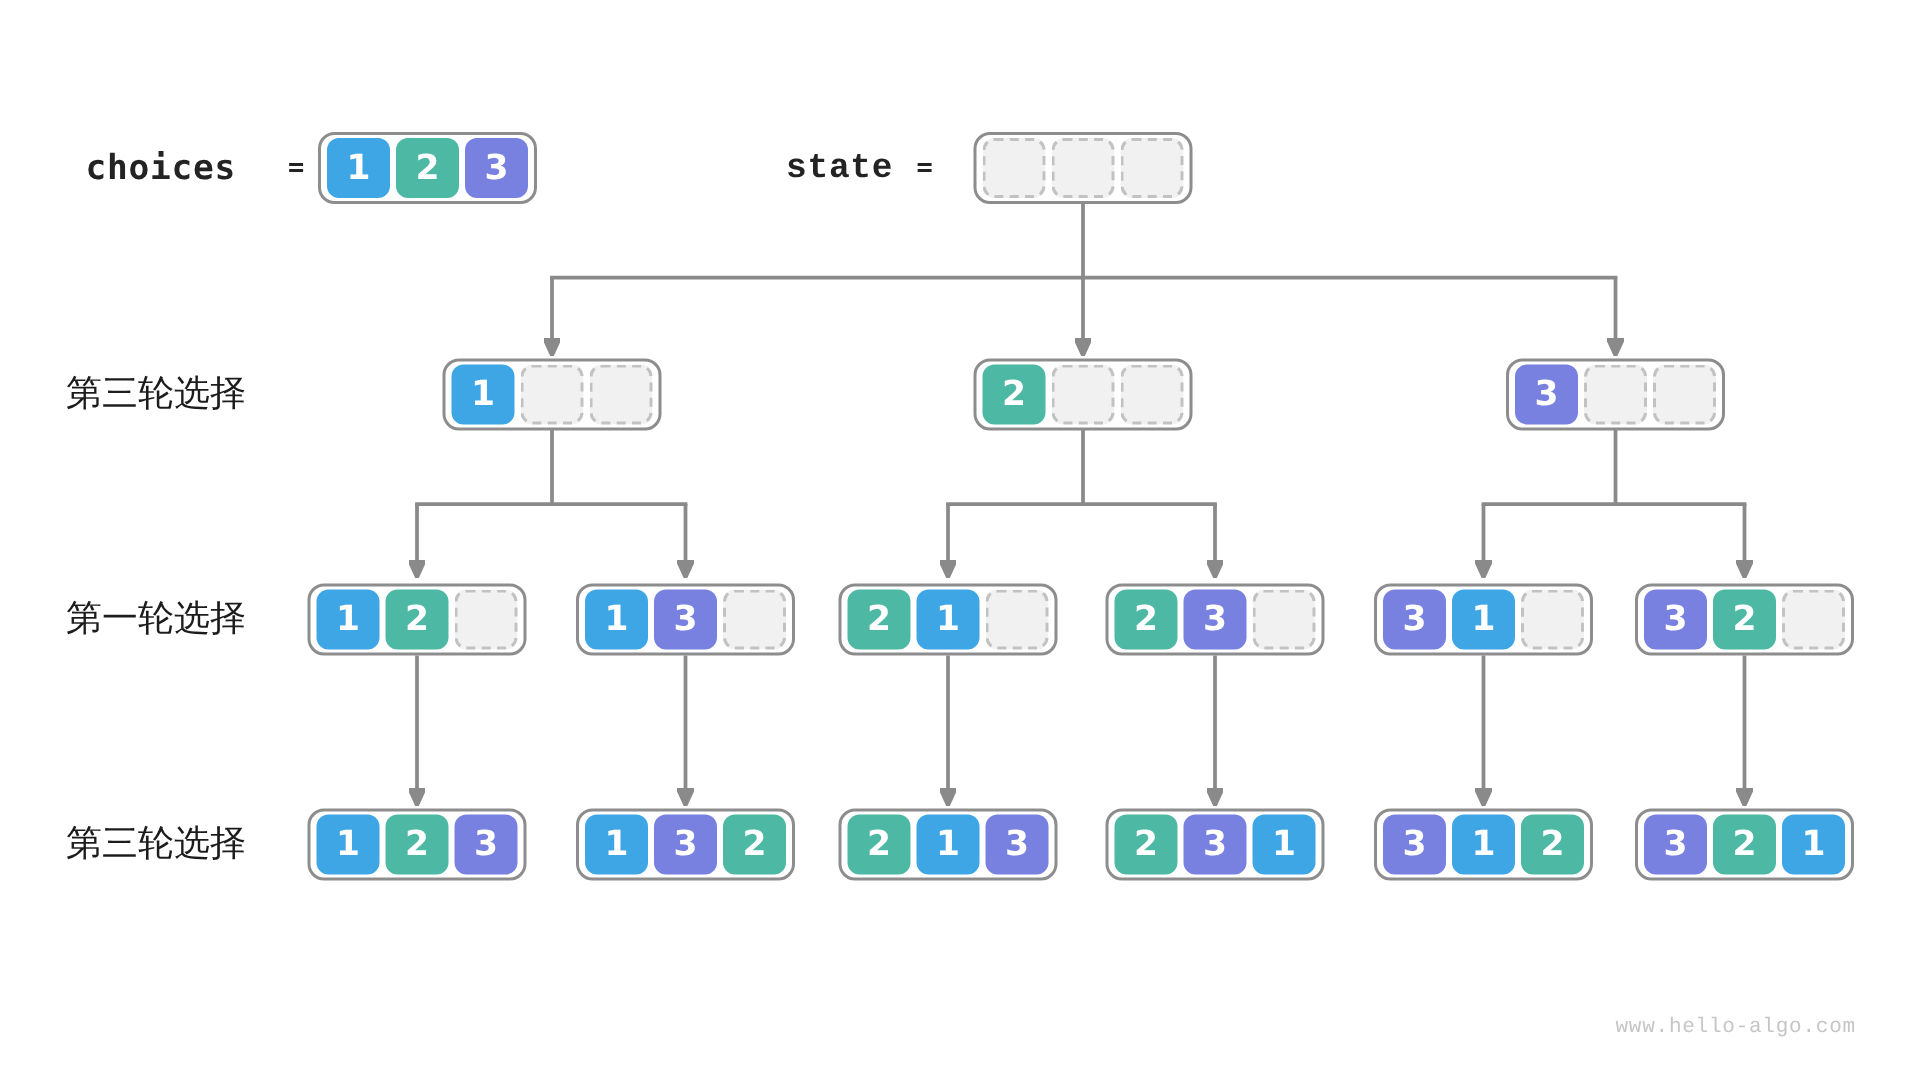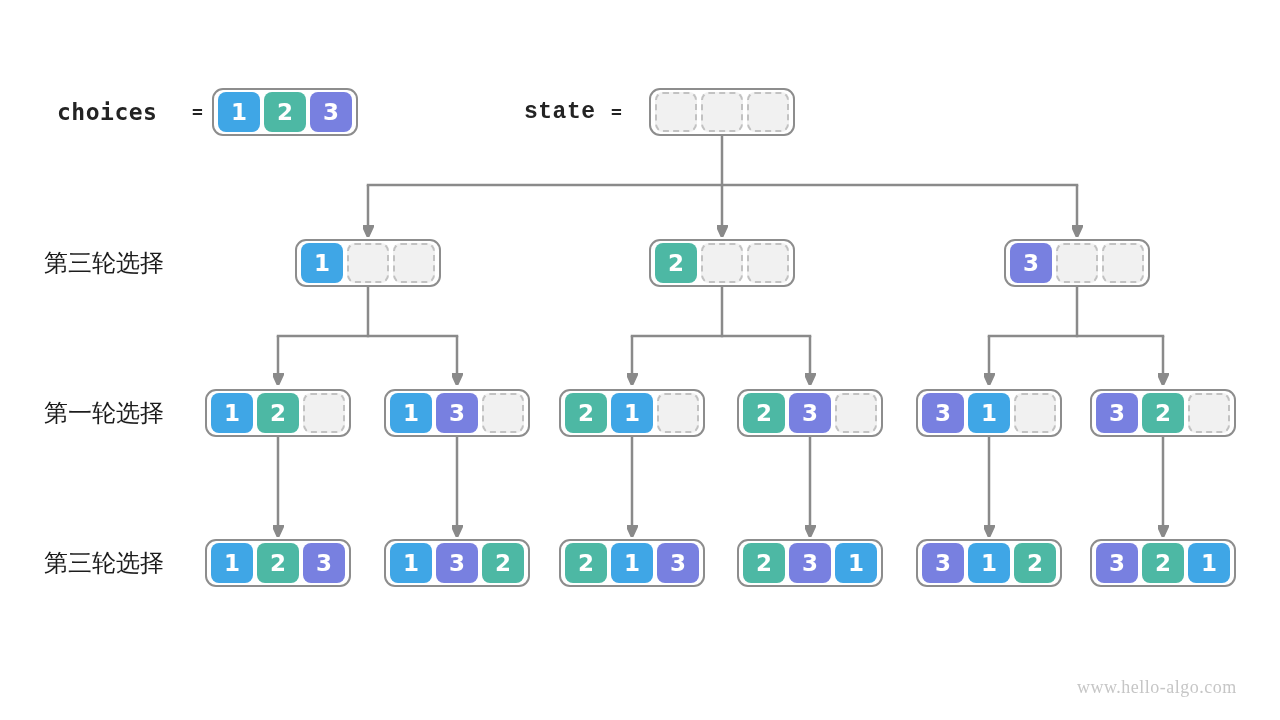--- a/index.html
+++ b/index.html
@@ -33,21 +33,21 @@
   .cell.empty {
     background:var(--c-empty-fill);
     border:2px dashed var(--c-empty-border);
   }
   svg.connectors { position:absolute; left:0; top:0; }
   .connectors path { fill:none; stroke:var(--c-line); stroke-width:2.5; }
   .connectors path.rail { stroke-linecap:square; }
   .connectors .ah { fill:var(--c-line); }
   .watermark {
     position:absolute; left:1077px; top:677px;
-    font-family:Liberation Serif, serif; font-size:18px;
+    font-family:Liberation Mono, monospace; font-size:14px;
     color:var(--c-watermark); letter-spacing:0.5px;
   }
 </style>
 </head>
 <body style="--c-line: #8a8a8a; --c-border: #8d8d8d; --c-empty-fill: #f1f1f1; --c-empty-border: #c2c2c2; --c-text: #232323; --c-watermark: #c6c6c6;">
 
 <svg class="connectors" width="1280" height="720" viewBox="0 0 1280 720">
   <defs>
     <marker id="arrow" viewBox="0 0 12 11" refX="1" refY="5.5" markerWidth="12" markerHeight="11" markerUnits="userSpaceOnUse" orient="auto">
       <path class="ah" d="M0,0 L12,5.5 L0,11 Z"></path>

